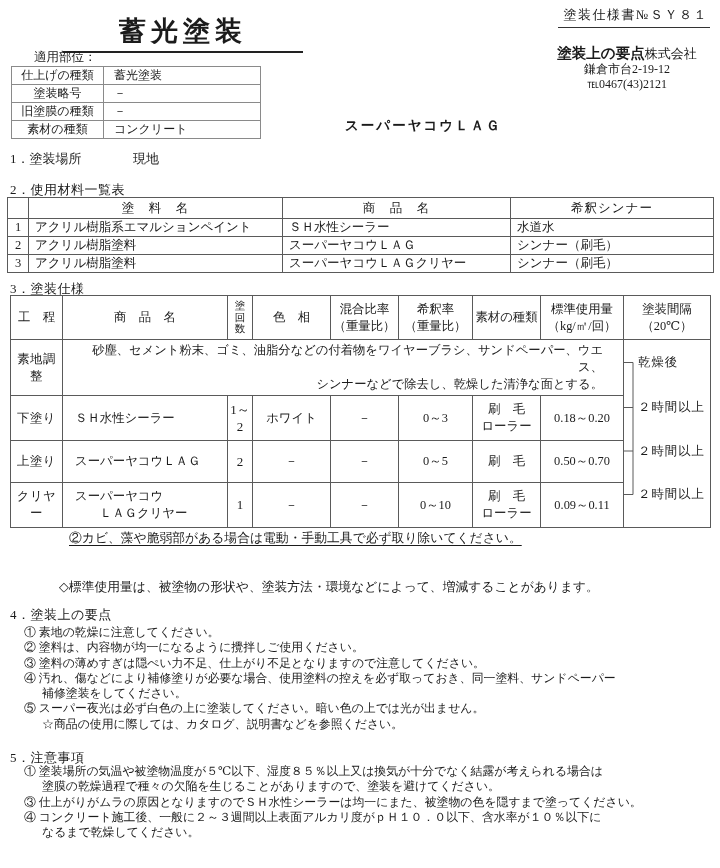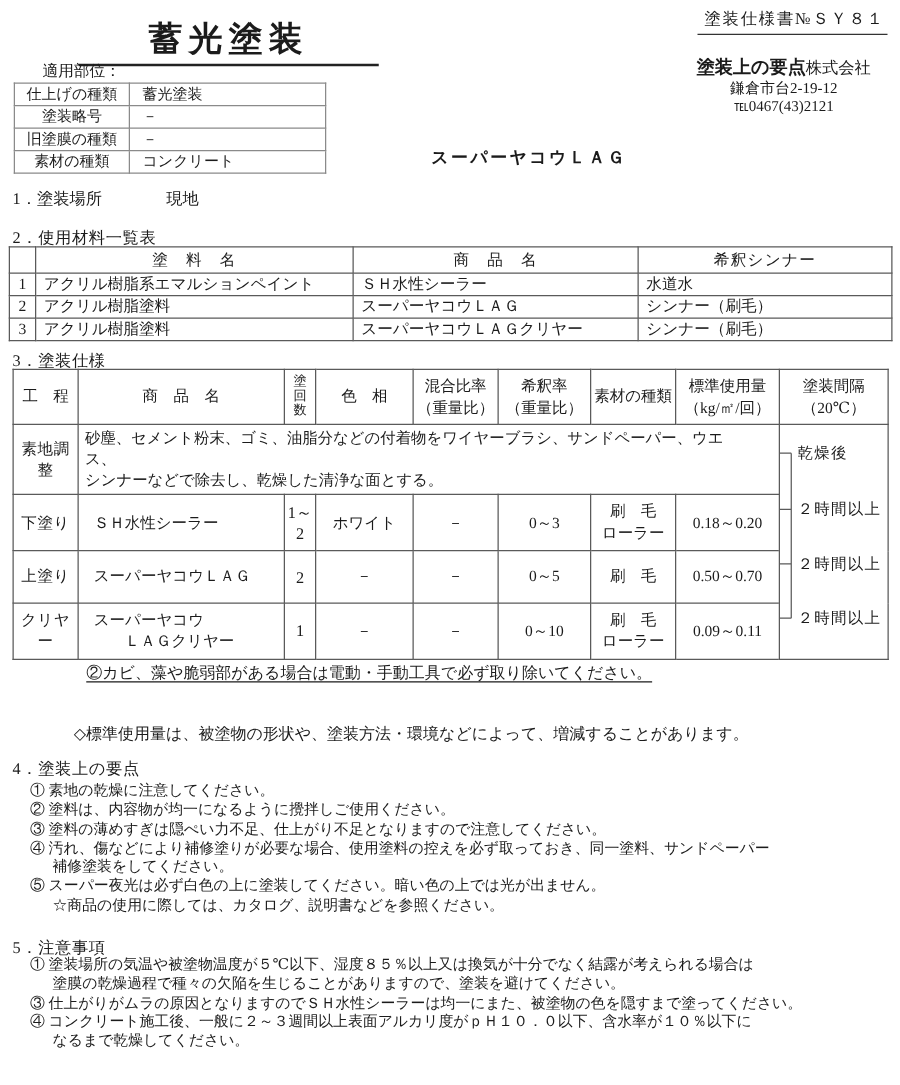--- a/index.html
+++ b/index.html
@@ -60,21 +60,21 @@
   .spec3-table th { text-align:center; line-height:1.3; padding:0 1px; }
   .spec3-table tr.hdr { height:44px; }
   .spec3-table tr.r1 { height:45px; }
   .spec3-table tr.r2 { height:45px; }
   .spec3-table tr.r3 { height:42px; }
   .spec3-table tr.r4 { height:45px; }
   .spec3-table td { text-align:center; padding:0 1px; }
   .spec3-table th.coats { font-size:10.5px; line-height:11.5px; padding:0; }
   .spec3-table td.coats { font-size:13px; padding:0; }
   .spec3-table td.prod { text-align:left; padding-left:12px; }
-  .spec3-table td.prep-desc { text-align:left; padding:2px 20px 2px 5px; font-size:12.3px; line-height:17px; }
+  .spec3-table td.prep-desc { text-align:right; padding:2px 20px 2px 5px; font-size:12.3px; line-height:17px; }
   .spec3-table td.proc { letter-spacing:0.5px; }
   .interval-cell { position:relative; padding:0 !important; vertical-align:top; }
   .interval-cell .slot { display:flex; align-items:center; padding-left:14px; letter-spacing:1px; }
   .interval-cell .slot.a { height:45px; }
   .interval-cell .slot.b { height:45px; }
   .interval-cell .slot.c { height:42px; }
   .interval-cell .slot.d { height:45px; }
   .interval-cell svg { position:absolute; left:0; top:0; }
 
   

